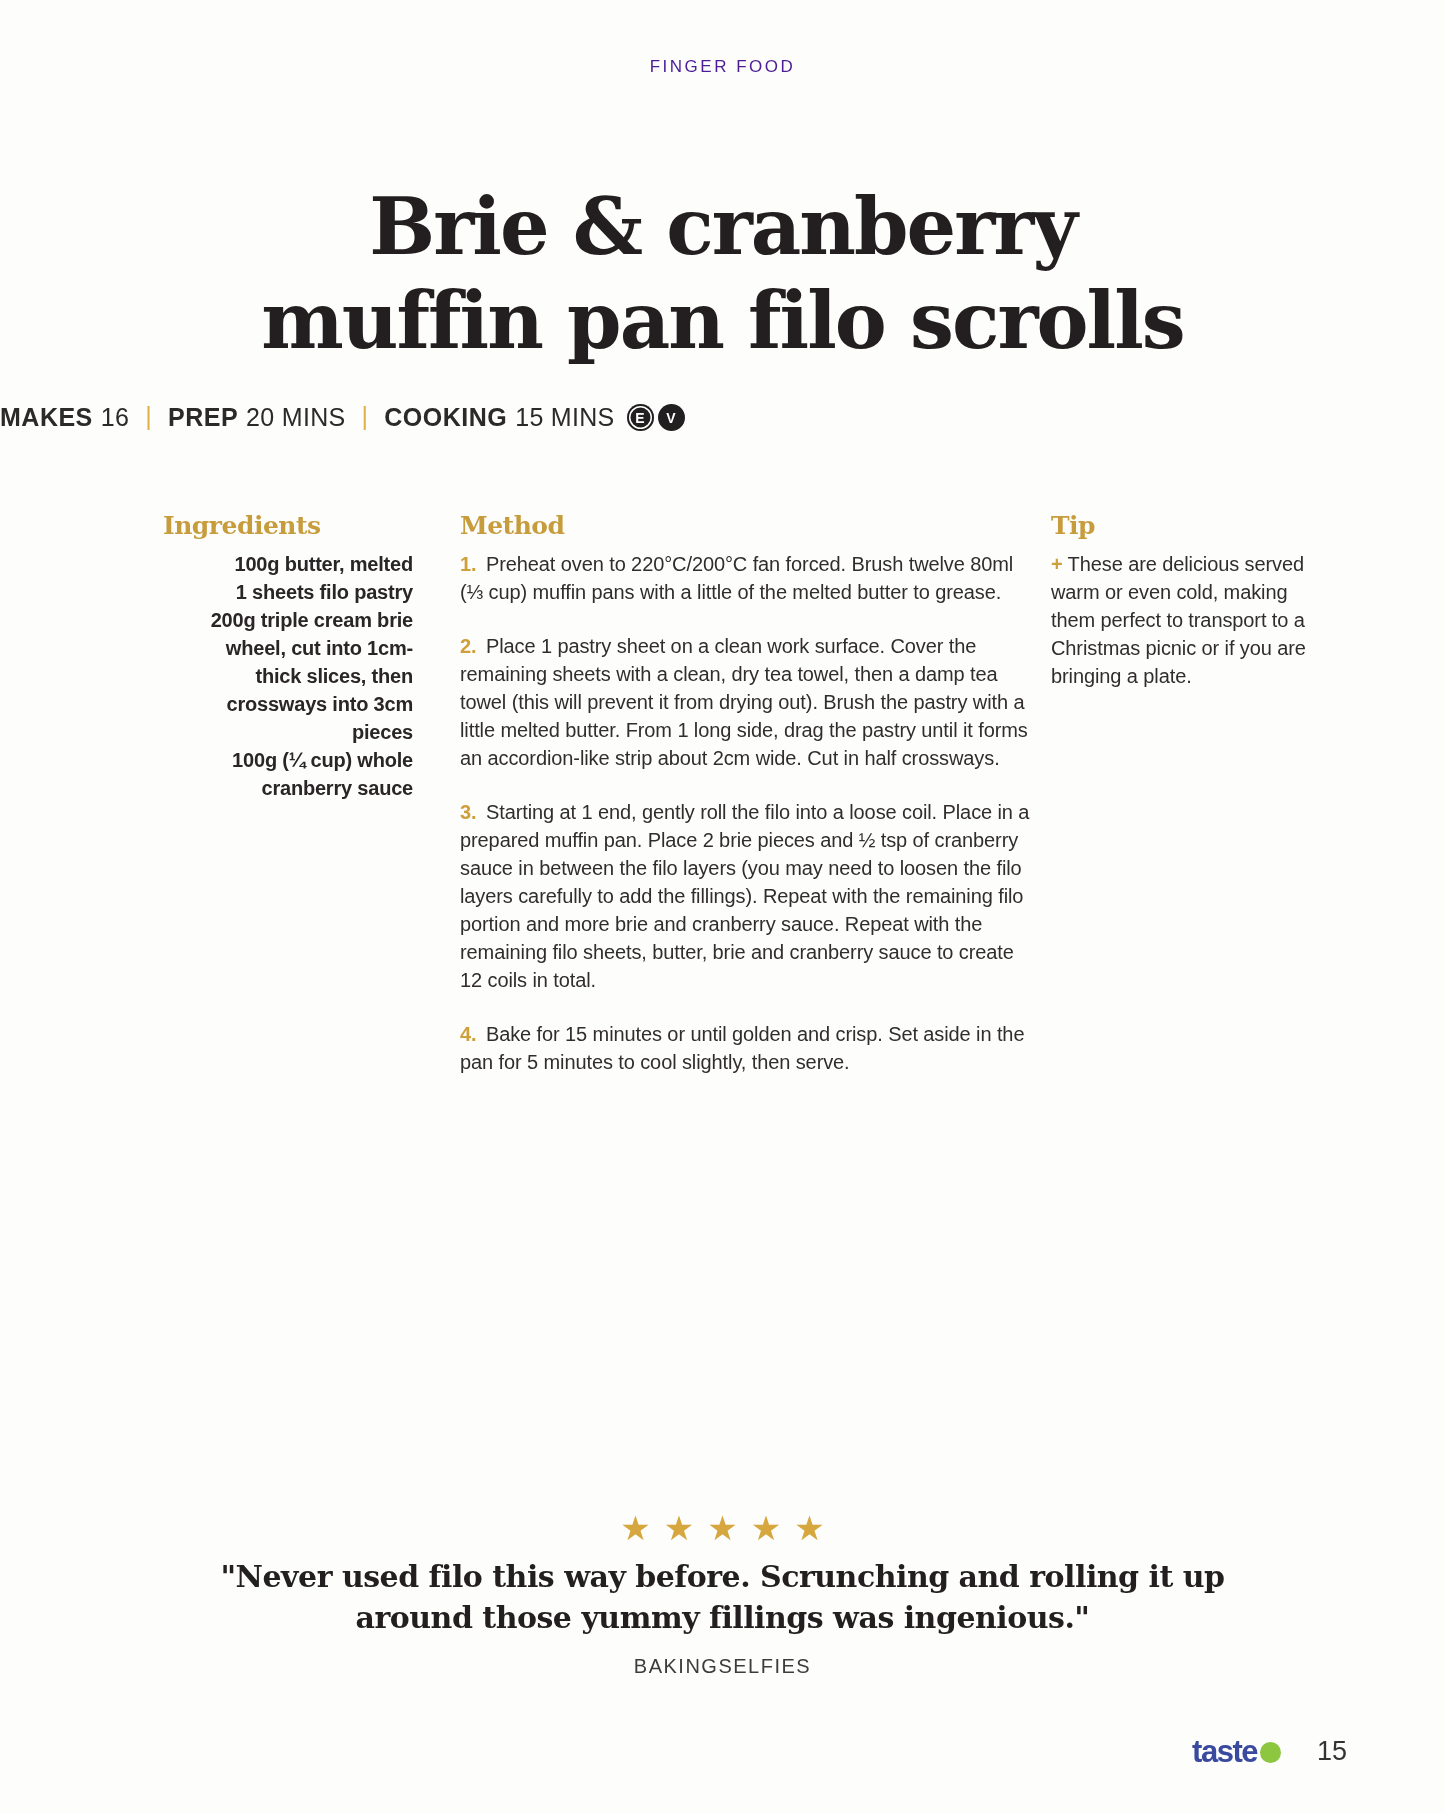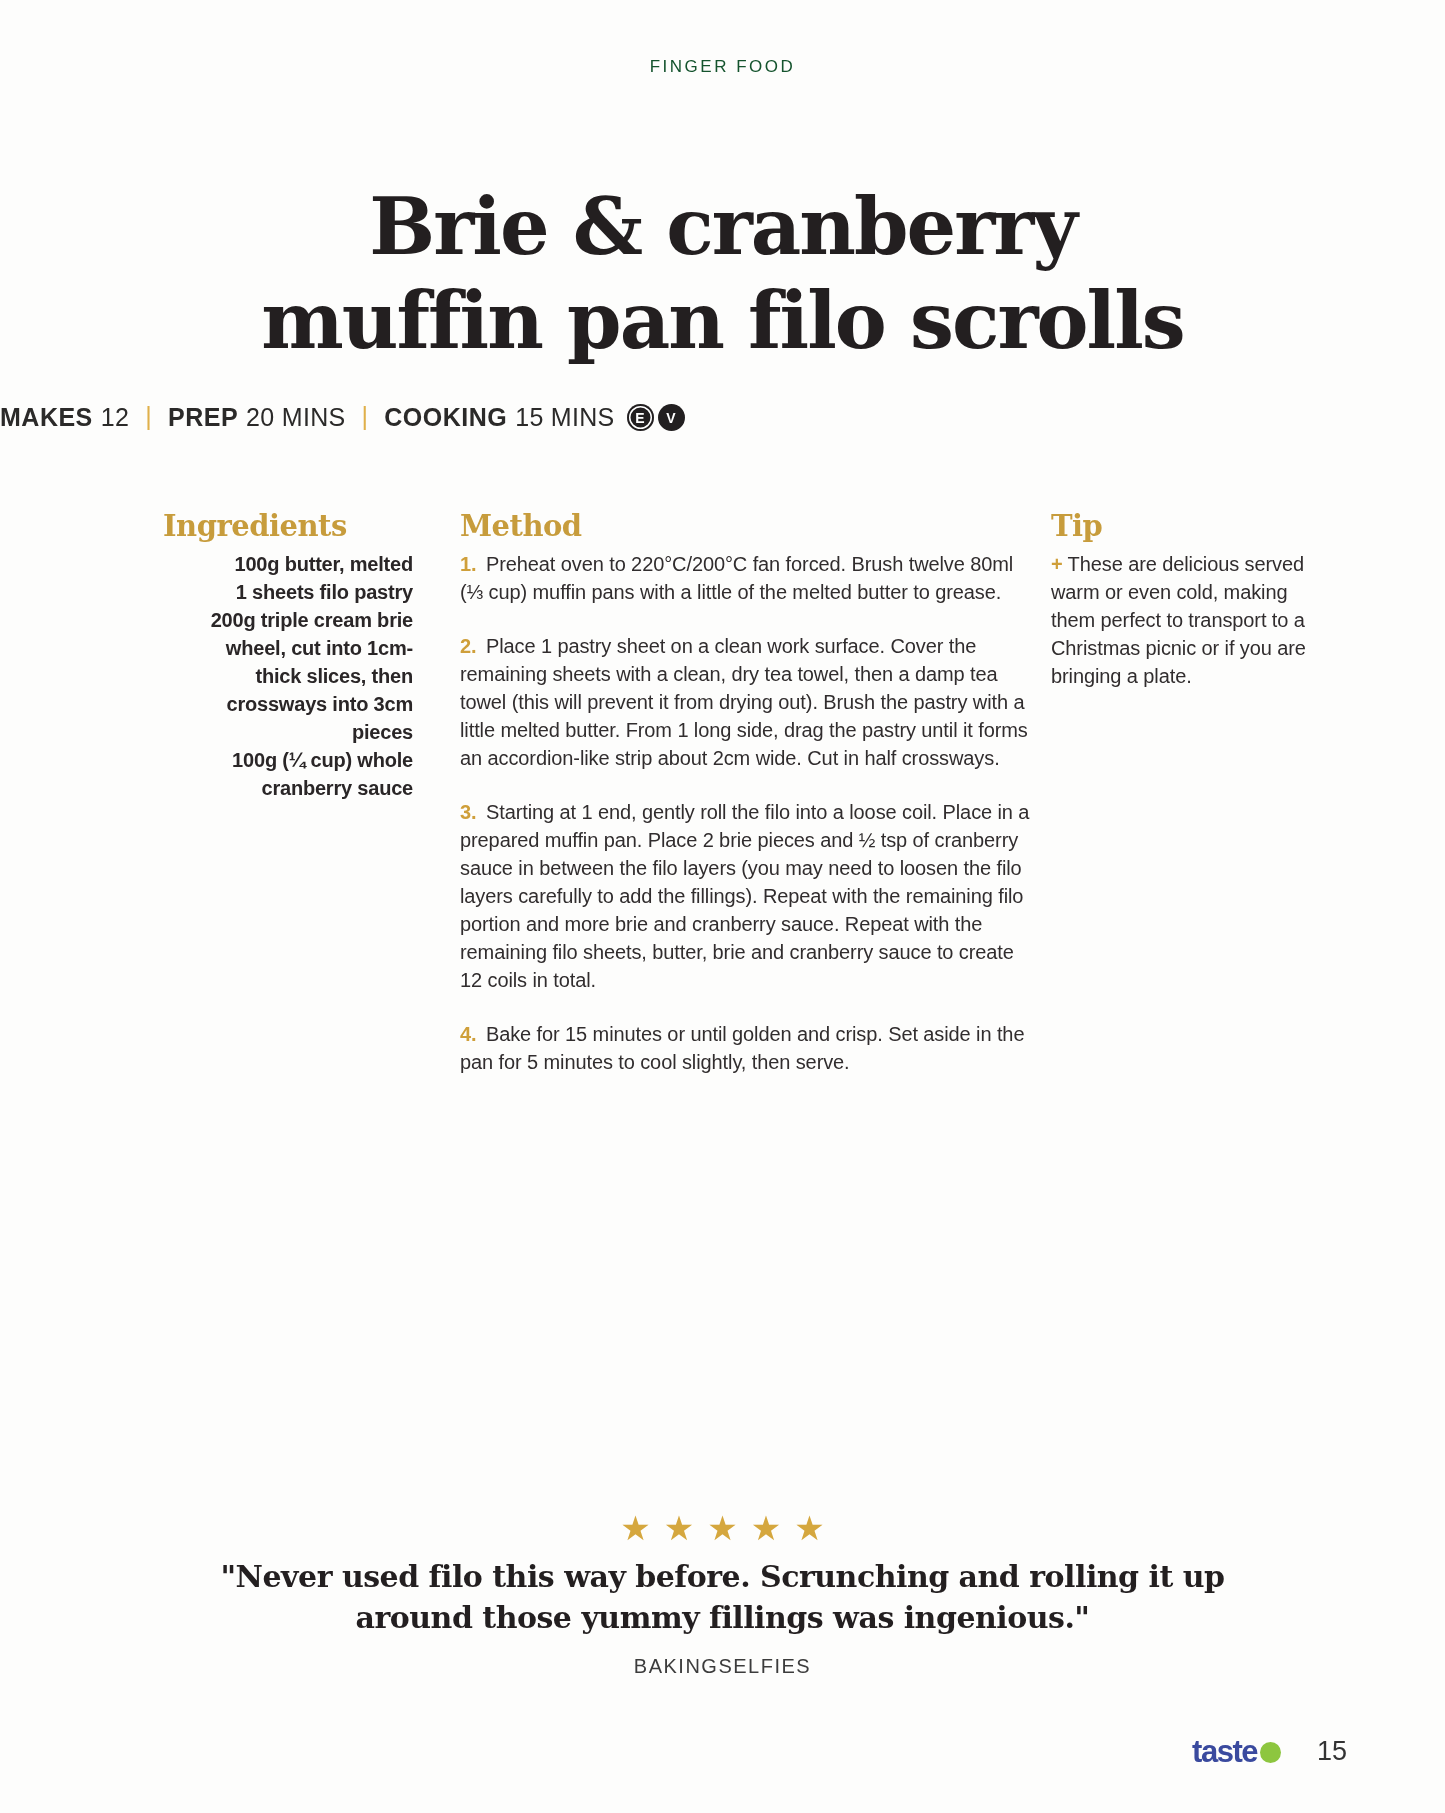--- a/index.html
+++ b/index.html
@@ -7,21 +7,21 @@
     width:1445px;height:1813px;position:relative;
     background:#fdfdfc;
     font-family:"Liberation Sans", sans-serif;
     color:#312d2e;
     overflow:hidden;
   }
   
   .category{
     position:absolute;top:57px;left:0;right:0;
     text-align:center;
-    font-size:17px;letter-spacing:2.5px;color:#14532d;font-weight:400;
+    font-size:17px;letter-spacing:2.5px;color:#4c1d95;font-weight:400;
   }
   .title{
     position:absolute;top:128px;left:0;right:0;
     text-align:center;
     font-family:"DejaVu Serif", serif;
     font-weight:700;font-size:78px;line-height:94px;
     letter-spacing:-2px;color:#231f20;
   }
   
   .meta{
@@ -40,21 +40,21 @@
     font-size:14px;font-weight:700;
   }
   .badge.ringed{box-shadow:inset 0 0 0 2px #221f20, inset 0 0 0 3.5px #ffffff;}
   
   .columns{
     position:absolute;top:511px;left:163px;
     display:flex;align-items:flex-start;
   }
   .col-h{
     font-family:"DejaVu Serif", serif;
-    font-weight:700;font-size:29px;line-height:30px;
+    font-weight:700;font-size:25px;line-height:30px;
     color:#c79c3c;margin:0 0 9px 0;letter-spacing:-.5px;
   }
   .col-ing{width:250px;}
   .col-method{width:570px;margin-left:47px;}
   .col-tip{width:262px;margin-left:21px;}
   .body-text{font-size:20px;line-height:28px;}
   .ing-item{
     font-size:20px;line-height:28px;font-weight:700;color:#2a2627;
     padding-left:22px;text-indent:-22px;letter-spacing:-.2px;text-align:right;
   }
@@ -99,21 +99,21 @@
 </head>
 <body>
 
 <div class="category">FINGER FOOD</div>
 
 <h1 class="title"><span>Brie &amp; cranberry</span><br>
 <span>muffin pan filo scrolls</span></h1>
 
 <div class="meta">
   <span class="lbl">MAKES</span>
-  <span class="val">12</span>
+  <span class="val">16</span>
   <span class="pipe">|</span>
   <span class="lbl">PREP</span>
   <span class="val">20 MINS</span>
   <span class="pipe">|</span>
   <span class="lbl">COOKING</span>
   <span class="val">15 MINS</span>
   <span class="badges">
     <span class="badge ringed">E</span>
     <span class="badge">V</span>
   </span>

